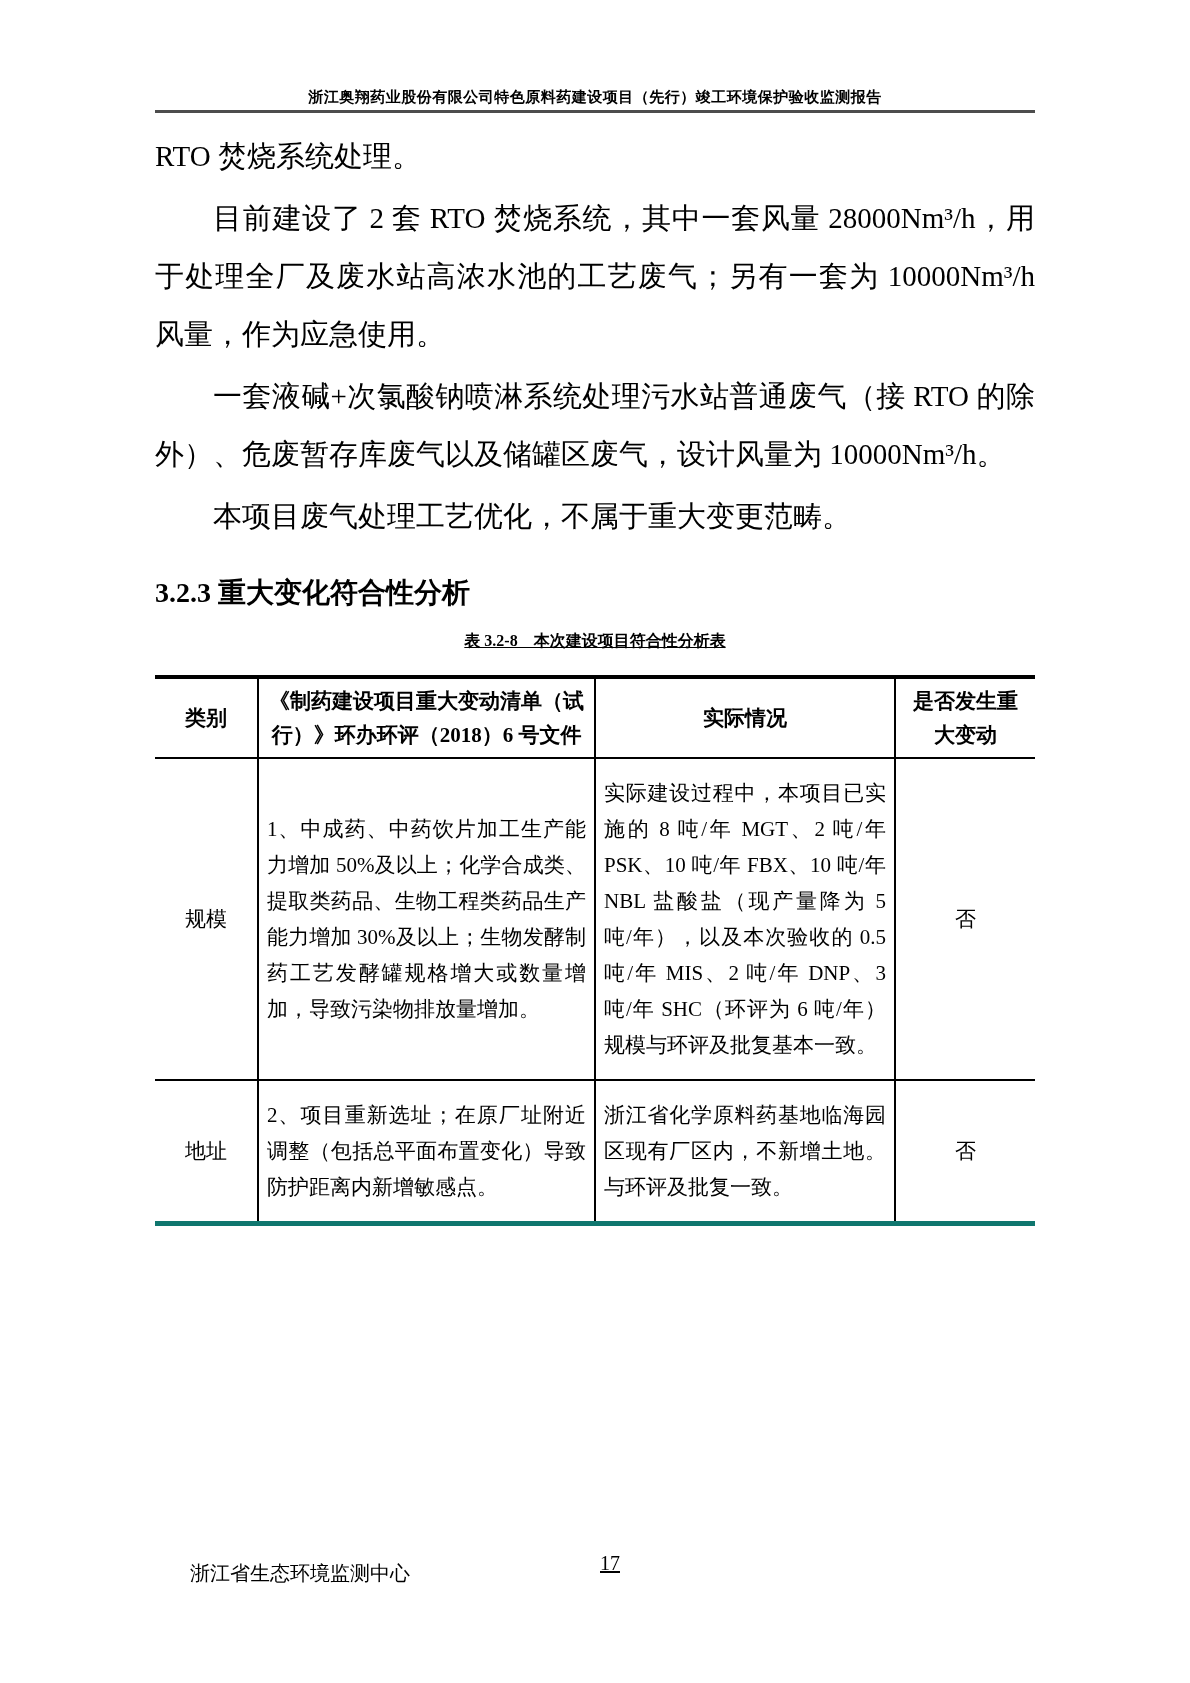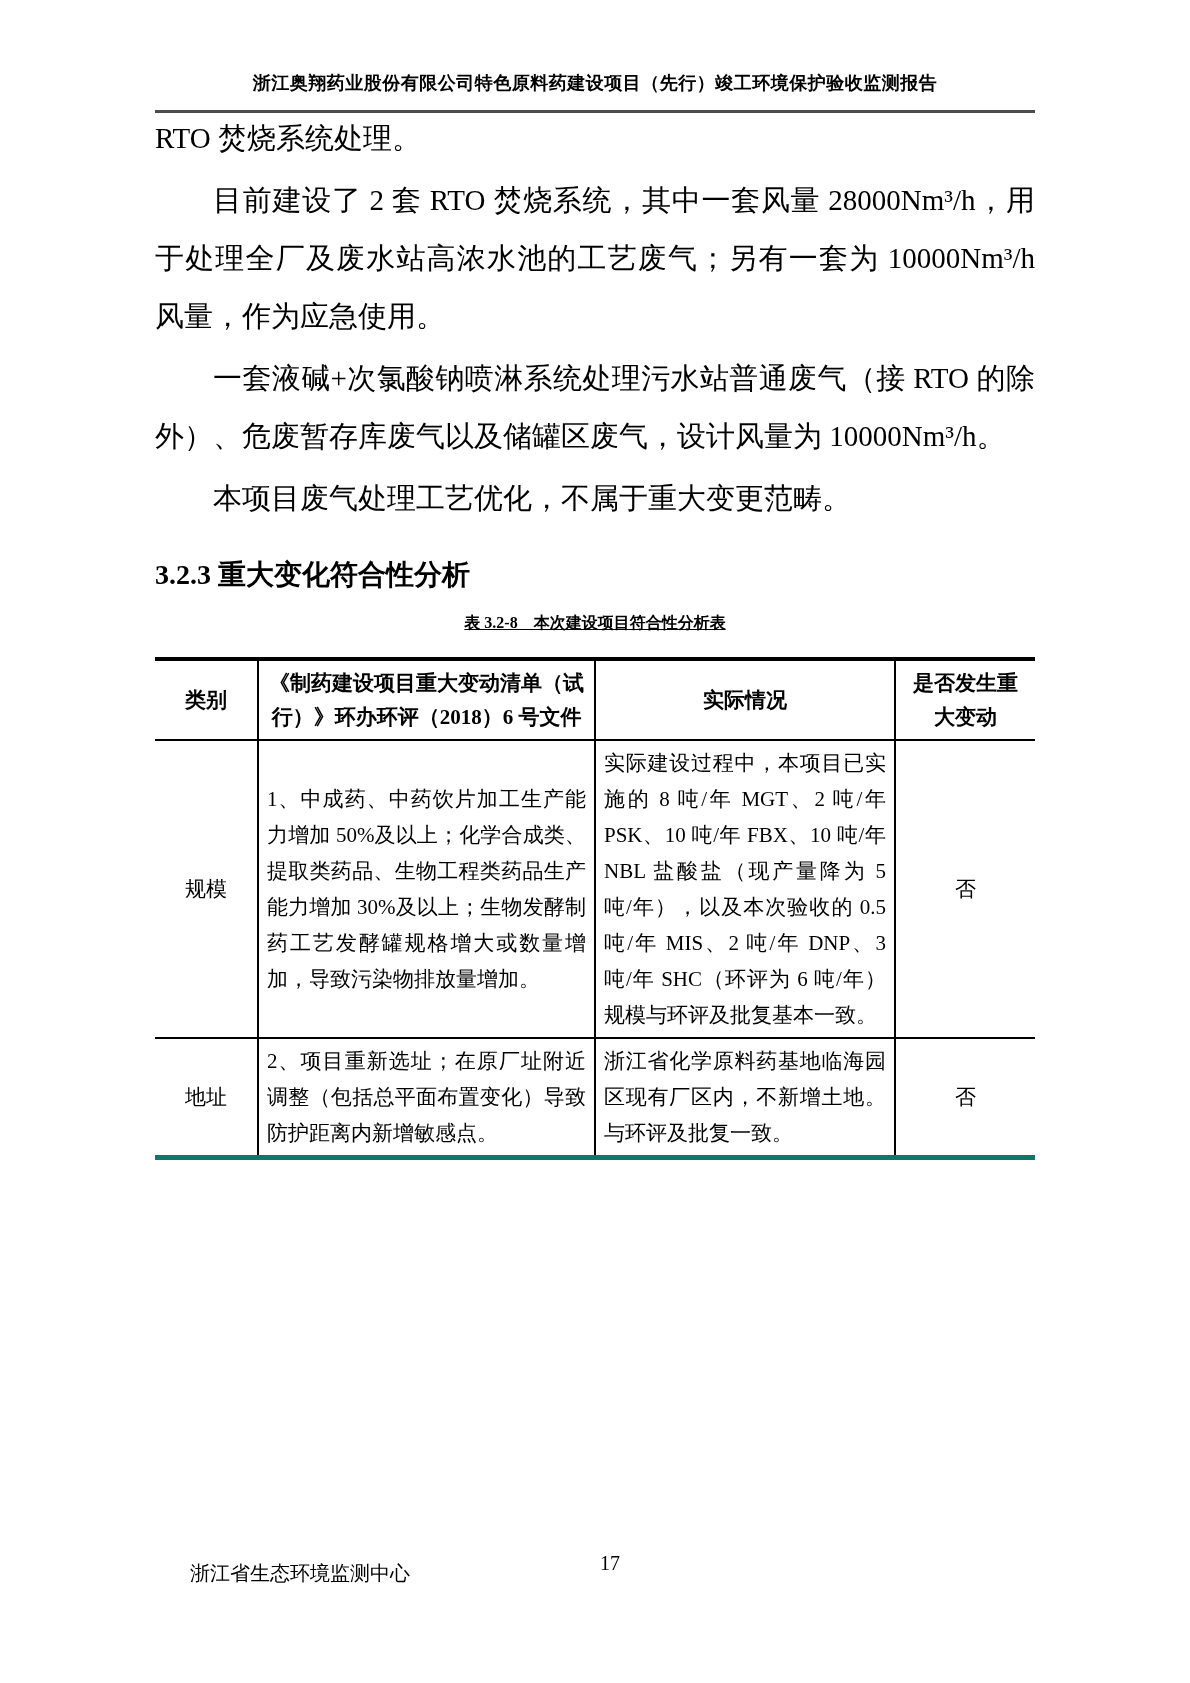--- a/index.html
+++ b/index.html
@@ -10,34 +10,34 @@
     color: #000;
   }
   .page {
     position: relative;
     width: 1190px; height: 1683px;
     background: #fff;
     overflow: hidden;
   }
   .doc-header {
     position: absolute;
-    top: 71px; left: 155px; width: 880px;
+    top: 88px; left: 155px; width: 880px;
     text-align: center;
-    font-size: 18px;
+    font-size: 15px;
     font-weight: 600;
     letter-spacing: 0.5px;
   }
   .header-rule {
     position: absolute;
     top: 110px; left: 155px; width: 880px; height: 3px;
     background: #4d4d4d;
   }
   .content {
     position: absolute;
-    top: 109px; left: 155px; width: 880px;
+    top: 127px; left: 155px; width: 880px;
   }
   .body-text {
     font-size: 29px;
     line-height: 58px;
     text-align: justify;
     margin-top: 4px;
   }
   .body-text.first { margin-top: 0; }
   .indent { text-indent: 58px; }
   .section-heading {
@@ -58,21 +58,21 @@
   table.compliance {
     width: 880px;
     border-collapse: collapse;
     margin-top: 14px;
     border-top: 4px solid #000;
     border-bottom: 5px solid #0f766e;
     font-size: 21px;
   }
   .compliance th, .compliance td {
     border-left: 2px solid #000;
-    padding: 4px 8px;
+    padding: 16px 8px;
     vertical-align: middle;
   }
   .compliance th:first-child, .compliance td:first-child { border-left: none; }
   .compliance thead th {
     border-bottom: 2px solid #000;
     font-weight: bold;
     text-align: center;
     line-height: 34px;
     padding: 5px 8px;
   }
@@ -87,20 +87,21 @@
     position: absolute;
     top: 1560px; left: 190px;
     font-size: 20px;
     text-align: center;
   }
   .page-number {
     position: absolute;
     top: 1552px; left: 155px; width: 910px;
     text-align: center;
     font-size: 20px;
+    text-decoration: underline;
   }
 </style>
 </head>
 <body>
 
 <div class="page">
 
   <div class="doc-header">浙江奥翔药业股份有限公司特色原料药建设项目（先行）竣工环境保护验收监测报告</div>
   <div class="header-rule"></div>
 

